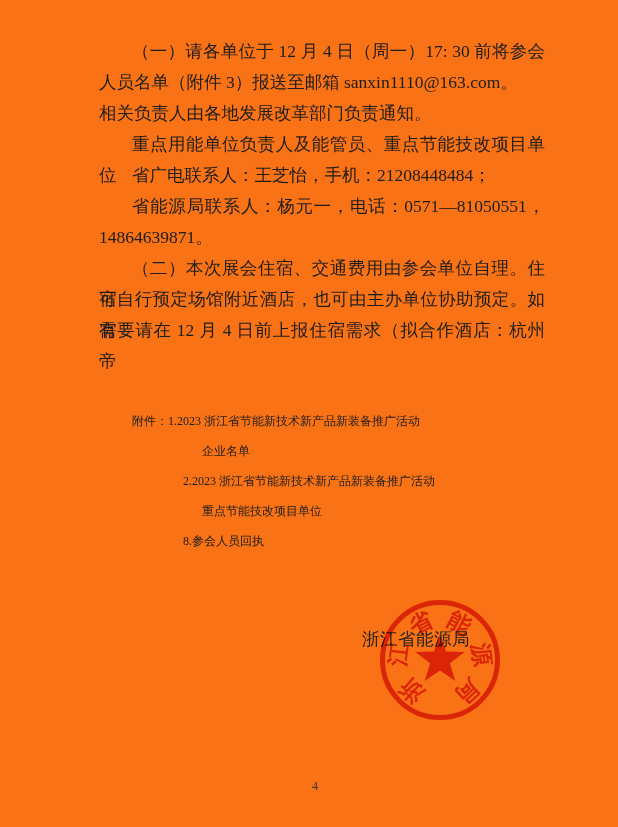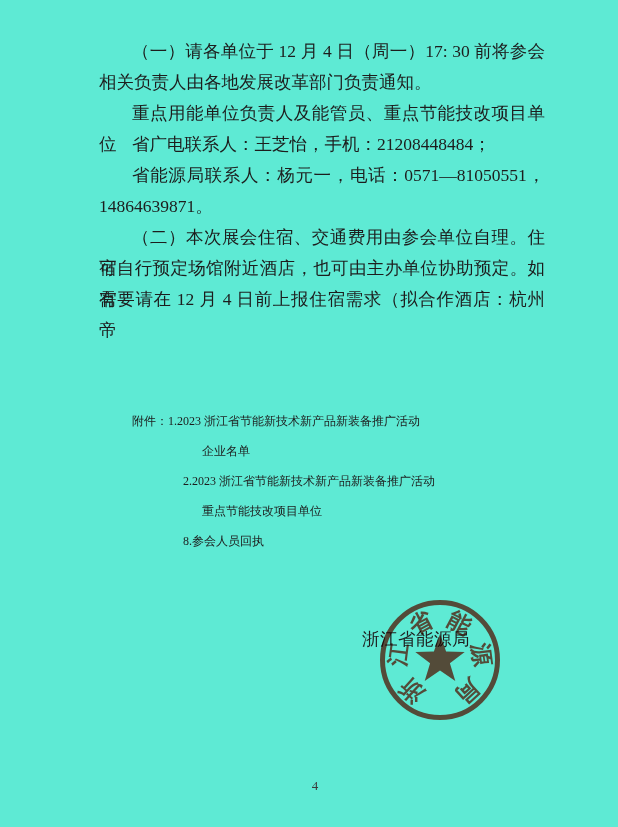--- a/index.html
+++ b/index.html
@@ -4,21 +4,21 @@
 <style>
   html, body {
     margin: 0;
     padding: 0;
     background: #ffffff;
   }
   .page {
     position: relative;
     width: 618px;
     height: 827px;
-    background: #5eead4;
+    background: #f97316;
     overflow: hidden;
     font-family: "Liberation Serif", "DejaVu Serif", serif;
     color: #1d1d1d;
   }
   
   .doc-body {
     position: absolute;
     left: 99px;
     top: 36px;
     width: 446px;
@@ -103,20 +103,21 @@
     color: #3c3c3c;
   }
 </style>
 </head>
 <body>
 
 <div class="page">
 
   <div class="doc-body" id="body-lines">
       <div class="line jline indent">（一）请各单位于 12 月 4 日（周一）17: 30 前将参会</div>
+      <div class="line">人员名单（附件 3）报送至邮箱 sanxin1110@163.com。</div>
       <div class="line">相关负责人由各地发展改革部门负责通知。</div>
       <div class="line jline indent">重点用能单位负责人及能管员、重点节能技改项目单位</div>
       <div class="line indent">省广电联系人：王芝怡，手机：21208448484；</div>
       <div class="line jline indent">省能源局联系人：杨元一，电话：0571—81050551，</div>
       <div class="line">14864639871。</div>
       <div class="line jline indent">（二）本次展会住宿、交通费用由参会单位自理。住宿</div>
       <div class="line jline">可自行预定场馆附近酒店，也可由主办单位协助预定。如有</div>
       <div class="line jline">需要请在 12 月 4 日前上报住宿需求（拟合作酒店：杭州帝</div>
     </div>
 

